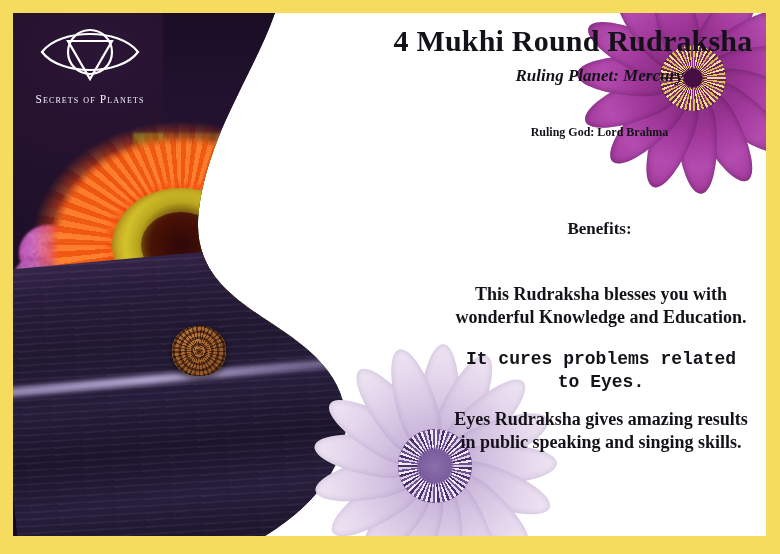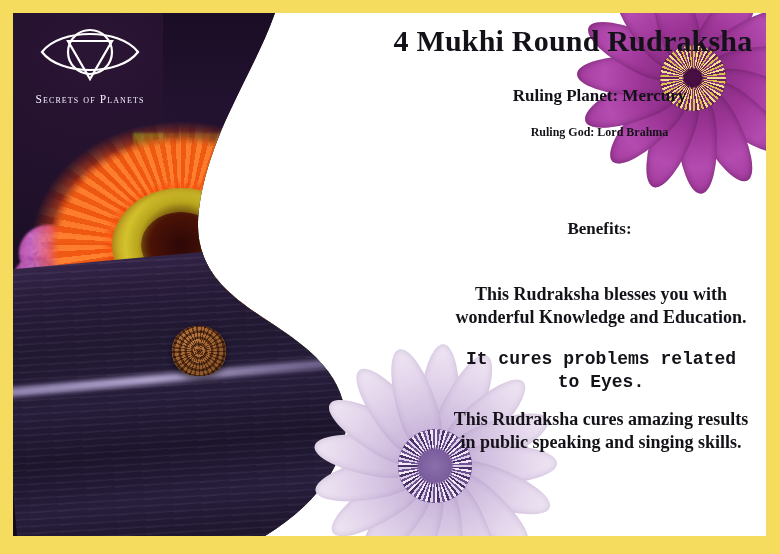--- a/index.html
+++ b/index.html
@@ -250,21 +250,21 @@
   #title {
     position: absolute; left: -140px; top: 11px; width: 560px;
     font-size: 30px; font-weight: 700; letter-spacing: .2px;
     white-space: nowrap;
   }
   .line {
     position: absolute; width: 333px; left: 0;
     font-weight: 700;
     line-height: 1.28;
   }
-  #ln-planet { top: 72px;  font-size: 17px; }
+  #ln-planet { top: 52px;  font-size: 17px; font-style: italic; }
   #ln-god    { top: 112px; font-size: 12px; }
   #ln-mantra { top: 158px; font-size: 17px; }
   #ln-ben    { top: 205px; font-size: 17px; }
   #p1 { top: 248px; font-size: 18px; width: 300px; left: 18px; margin-top: 22px; }
   #p2 { top: 335px; font-size: 18px; width: 300px; left: 18px; font-family: Liberation Mono, monospace; }
   #p3 { top: 395px; font-size: 18px; width: 300px; left: 18px; }
   #p4 { top: 481px; font-size: 18px; width: 318px; left: 10px; }
 </style>
 </head>
 <body>
@@ -348,17 +348,17 @@
     <div id="textcol">
       <div id="title">4 Mukhi Round Rudraksha</div>
 
       <div class="line" id="ln-planet">Ruling Planet: Mercury</div>
       <div class="line" id="ln-god">Ruling God:  Lord Brahma</div>
 
       <div class="line" id="ln-ben">Benefits:</div>
 
       <div class="line" id="p1">This Rudraksha blesses you with wonderful Knowledge and Education.</div>
       <div class="line" id="p2">It  cures problems related to Eyes.</div>
-      <div class="line" id="p3">This Rudraksha cures amazing results in public speaking and singing skills.</div>
+      <div class="line" id="p3">Eyes Rudraksha gives amazing results in public speaking and singing skills.</div>
     </div>
 
   </div>
 </div>
 
 </body></html>

